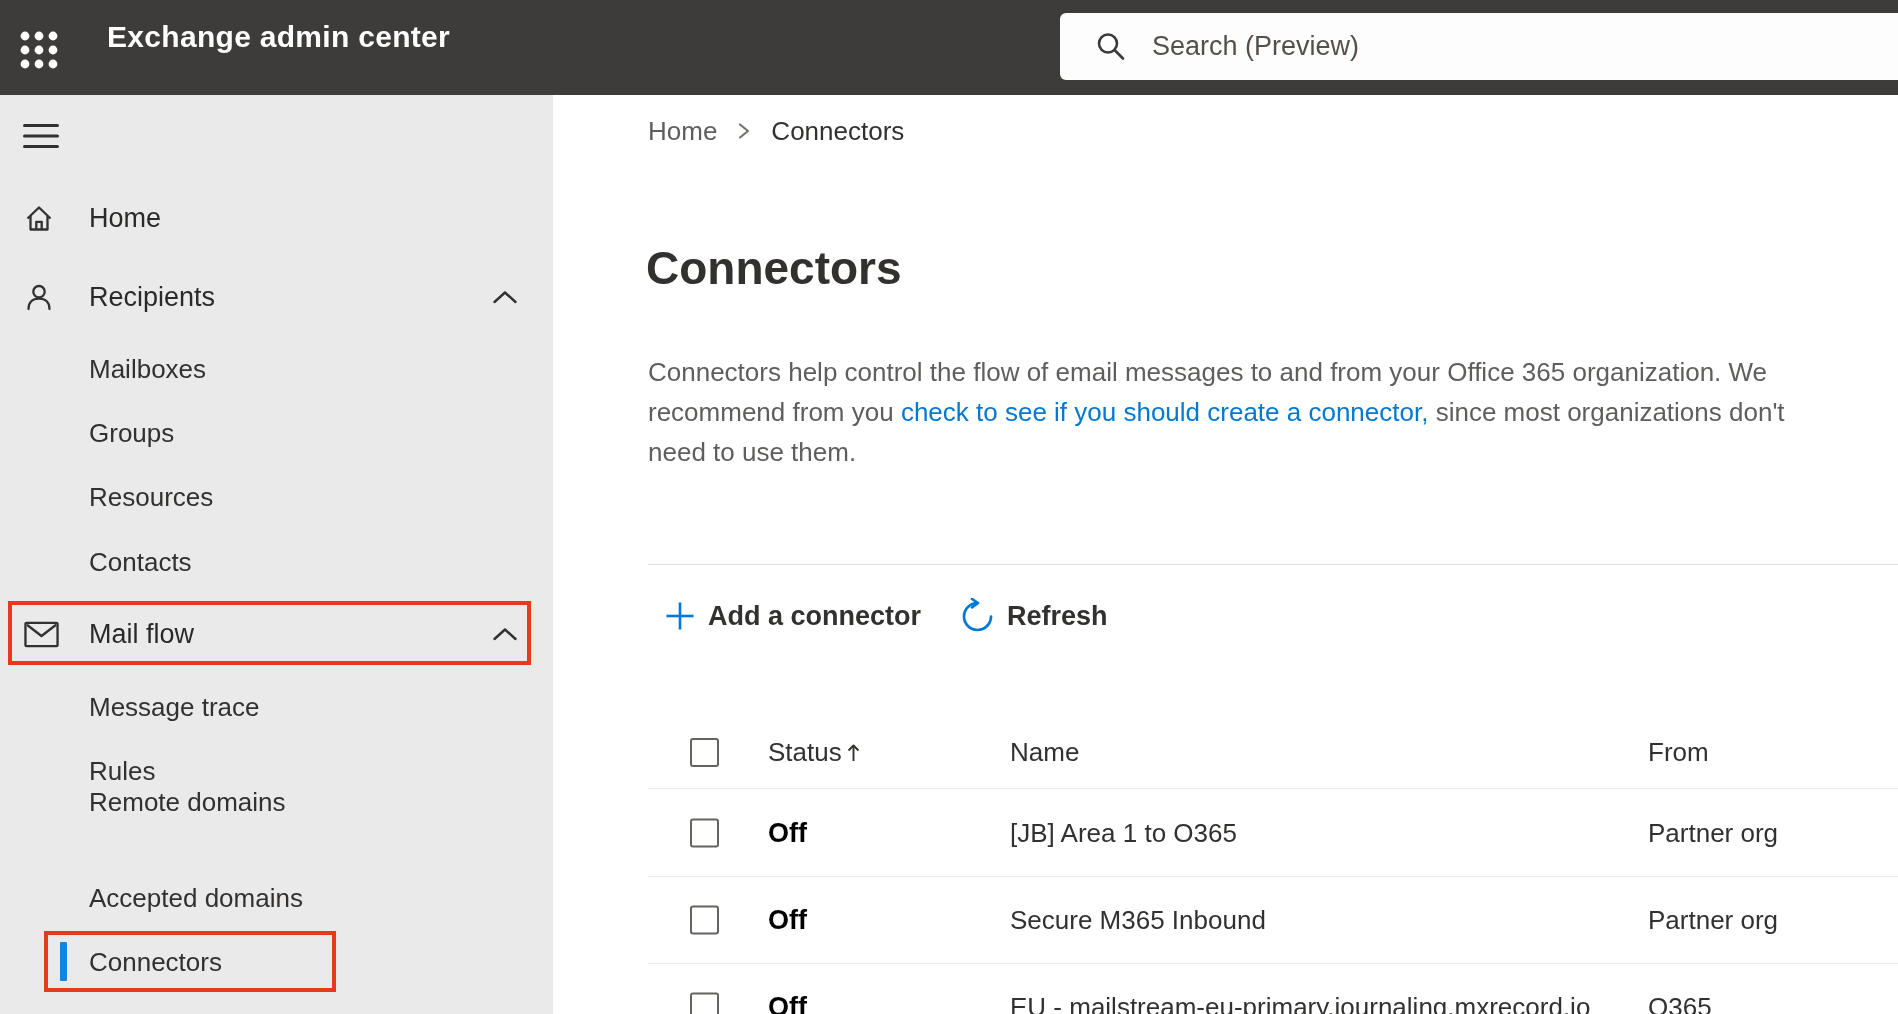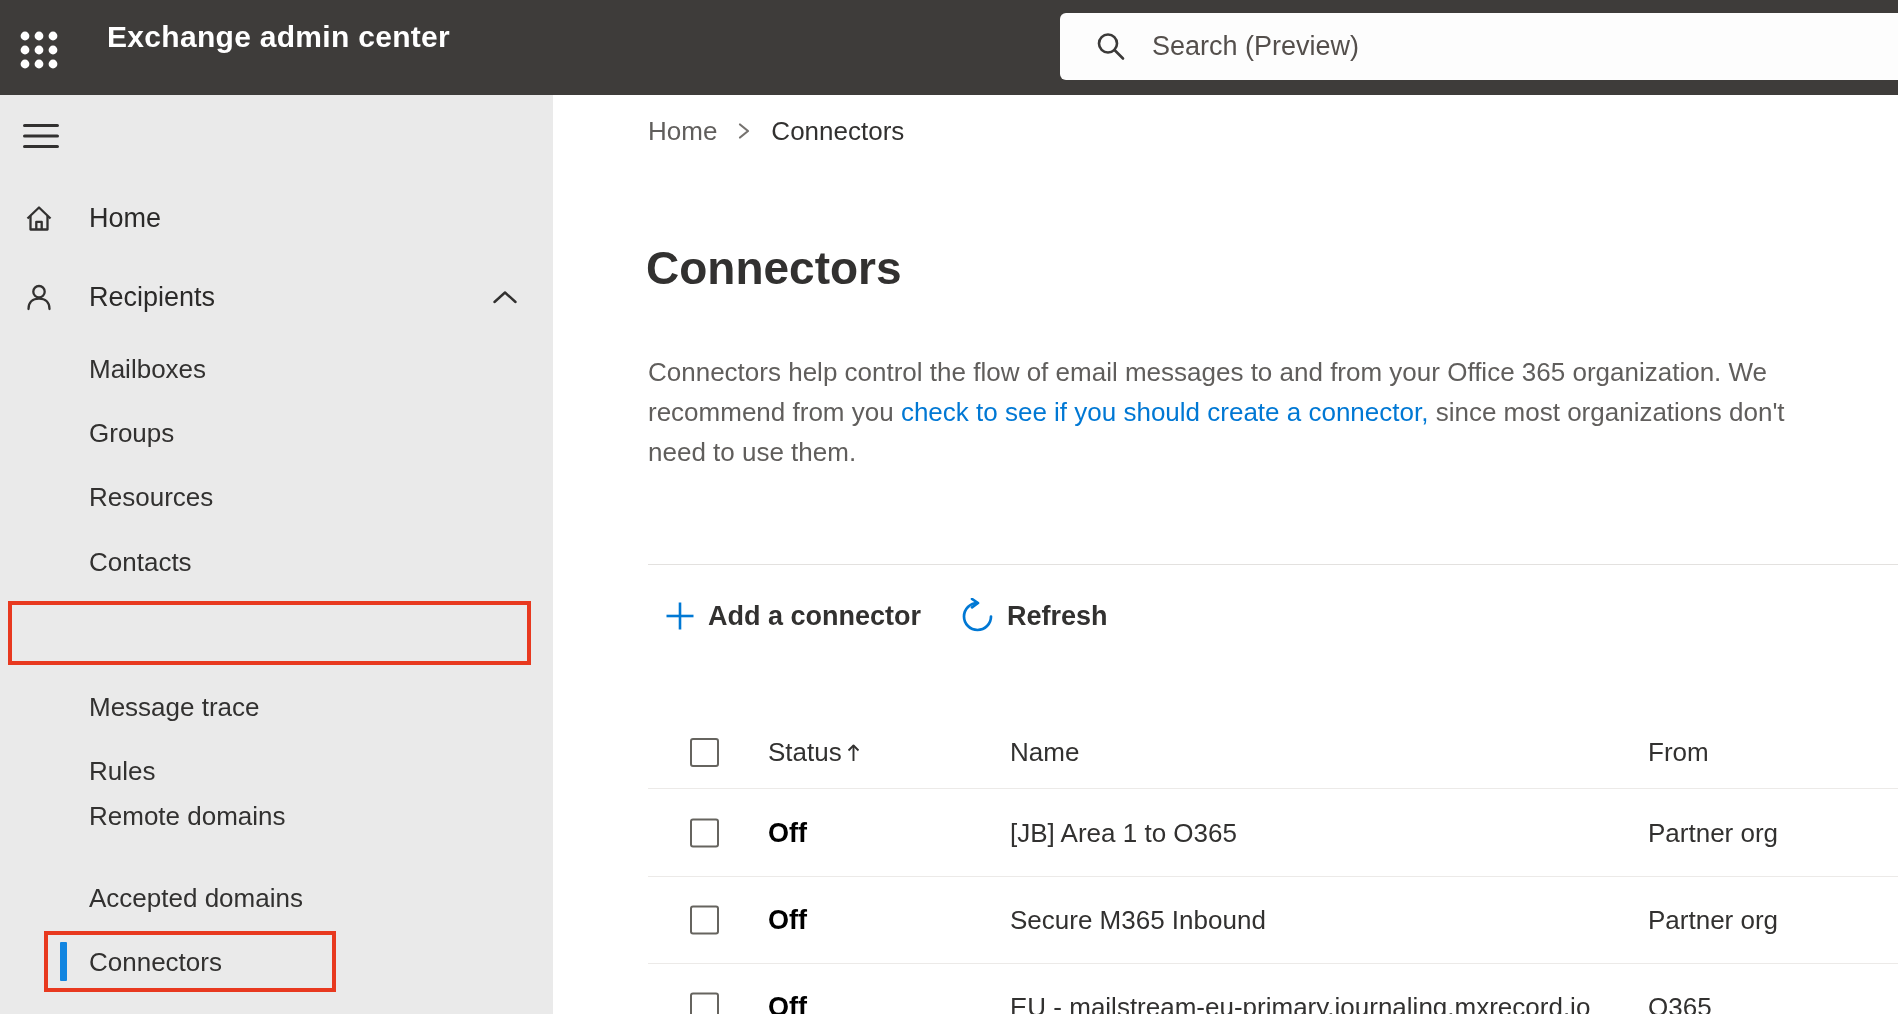--- a/index.html
+++ b/index.html
@@ -139,28 +139,42 @@
     <div class="nav-item sub" style="top:310px">
       <span class="nav-label">Groups</span>
     </div>
     <div class="nav-item sub" style="top:439px">
       <span class="nav-label">Contacts</span>
     </div>
     <div class="nav-item sub" style="top:374px">
       <span class="nav-label">Resources</span>
     </div>
 
+    <div class="nav-item" style="top:511px">
+      <span class="nav-icon">
+        <svg width="35" height="27" viewBox="0 0 36 27" fill="none" stroke="#323130" stroke-width="2.4" stroke-linejoin="round">
+          <rect x="1.5" y="1.5" width="33" height="24" rx="1"></rect>
+          <polyline points="3,3.5 18,15 33,3.5"></polyline>
+        </svg>
+      </span>
+      <span class="nav-label">Mail flow</span>
+      <span class="chev">
+        <svg width="26" height="15" viewBox="0 0 26 15" fill="none" stroke="#323130" stroke-width="2.4" stroke-linecap="round" stroke-linejoin="round">
+          <polyline points="2.5,12.5 13,3 23.5,12.5"></polyline>
+        </svg>
+      </span>
+    </div>
 
     <div class="nav-item sub" style="top:584px">
       <span class="nav-label">Message trace</span>
     </div>
     <div class="nav-item sub" style="top:648px">
       <span class="nav-label">Rules</span>
     </div>
-    <div class="nav-item sub" style="top:693px">
+    <div class="nav-item sub" style="top:679px">
       <span class="nav-label">Remote domains</span>
     </div>
     <div class="nav-item sub" style="top:775px">
       <span class="nav-label">Accepted domains</span>
     </div>
     <div class="nav-item sub" style="top:839px">
       <span class="selbar"></span>
       <span class="nav-label">Connectors</span>
     </div>
   </div>

